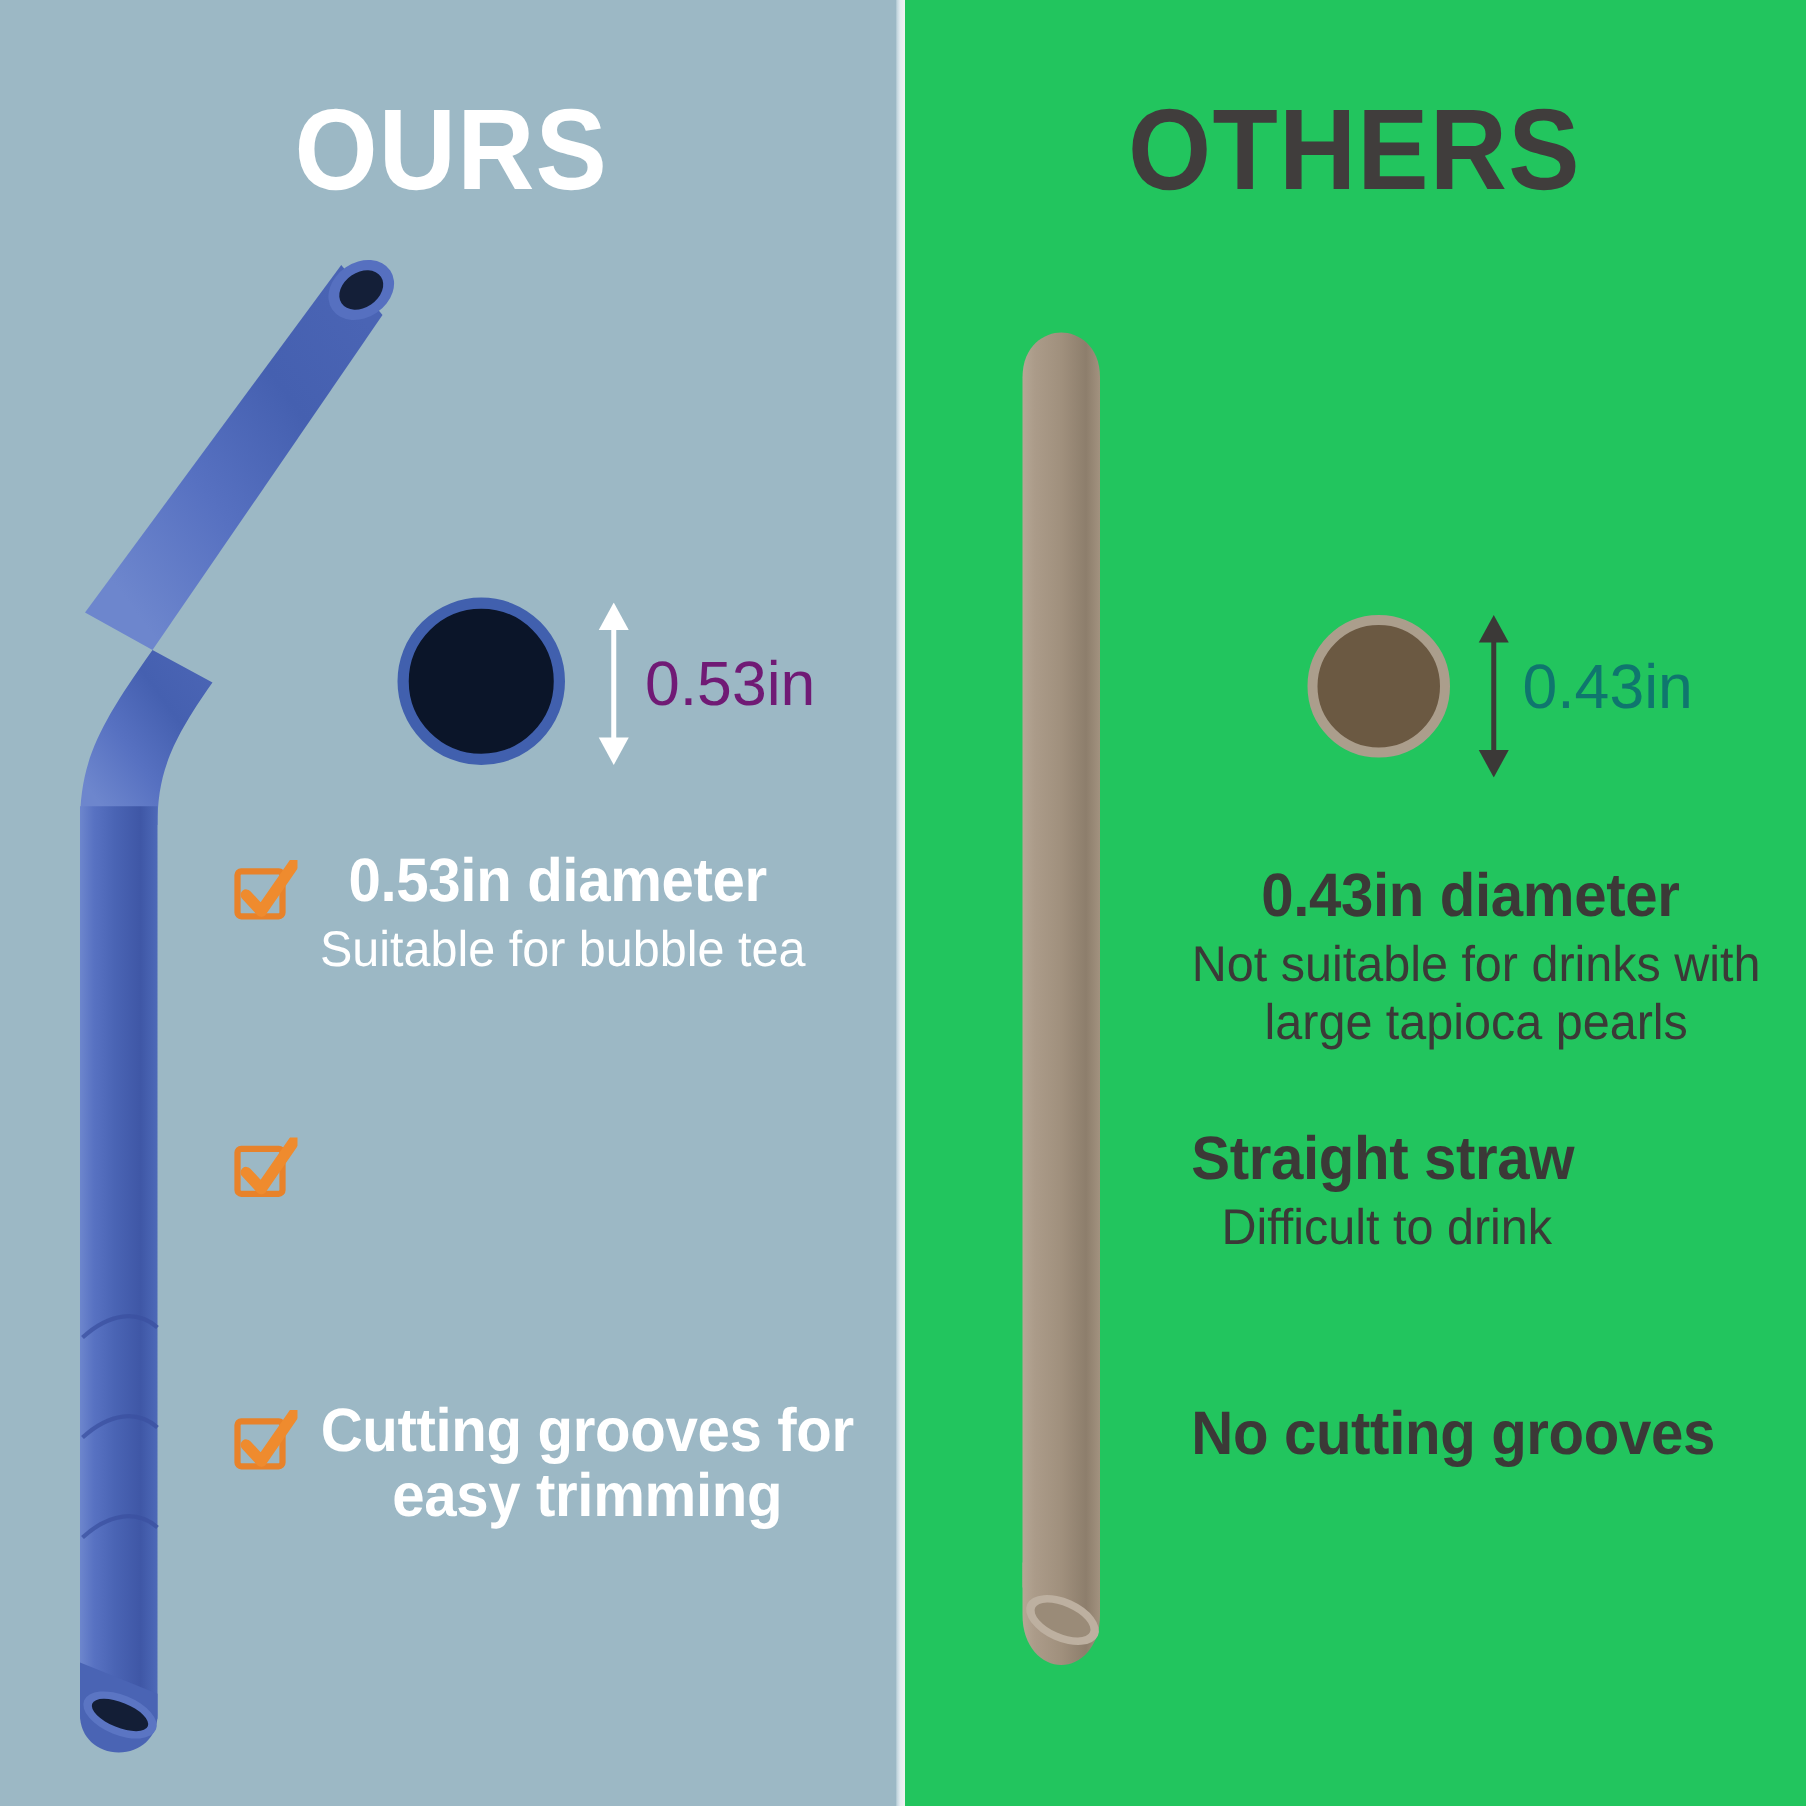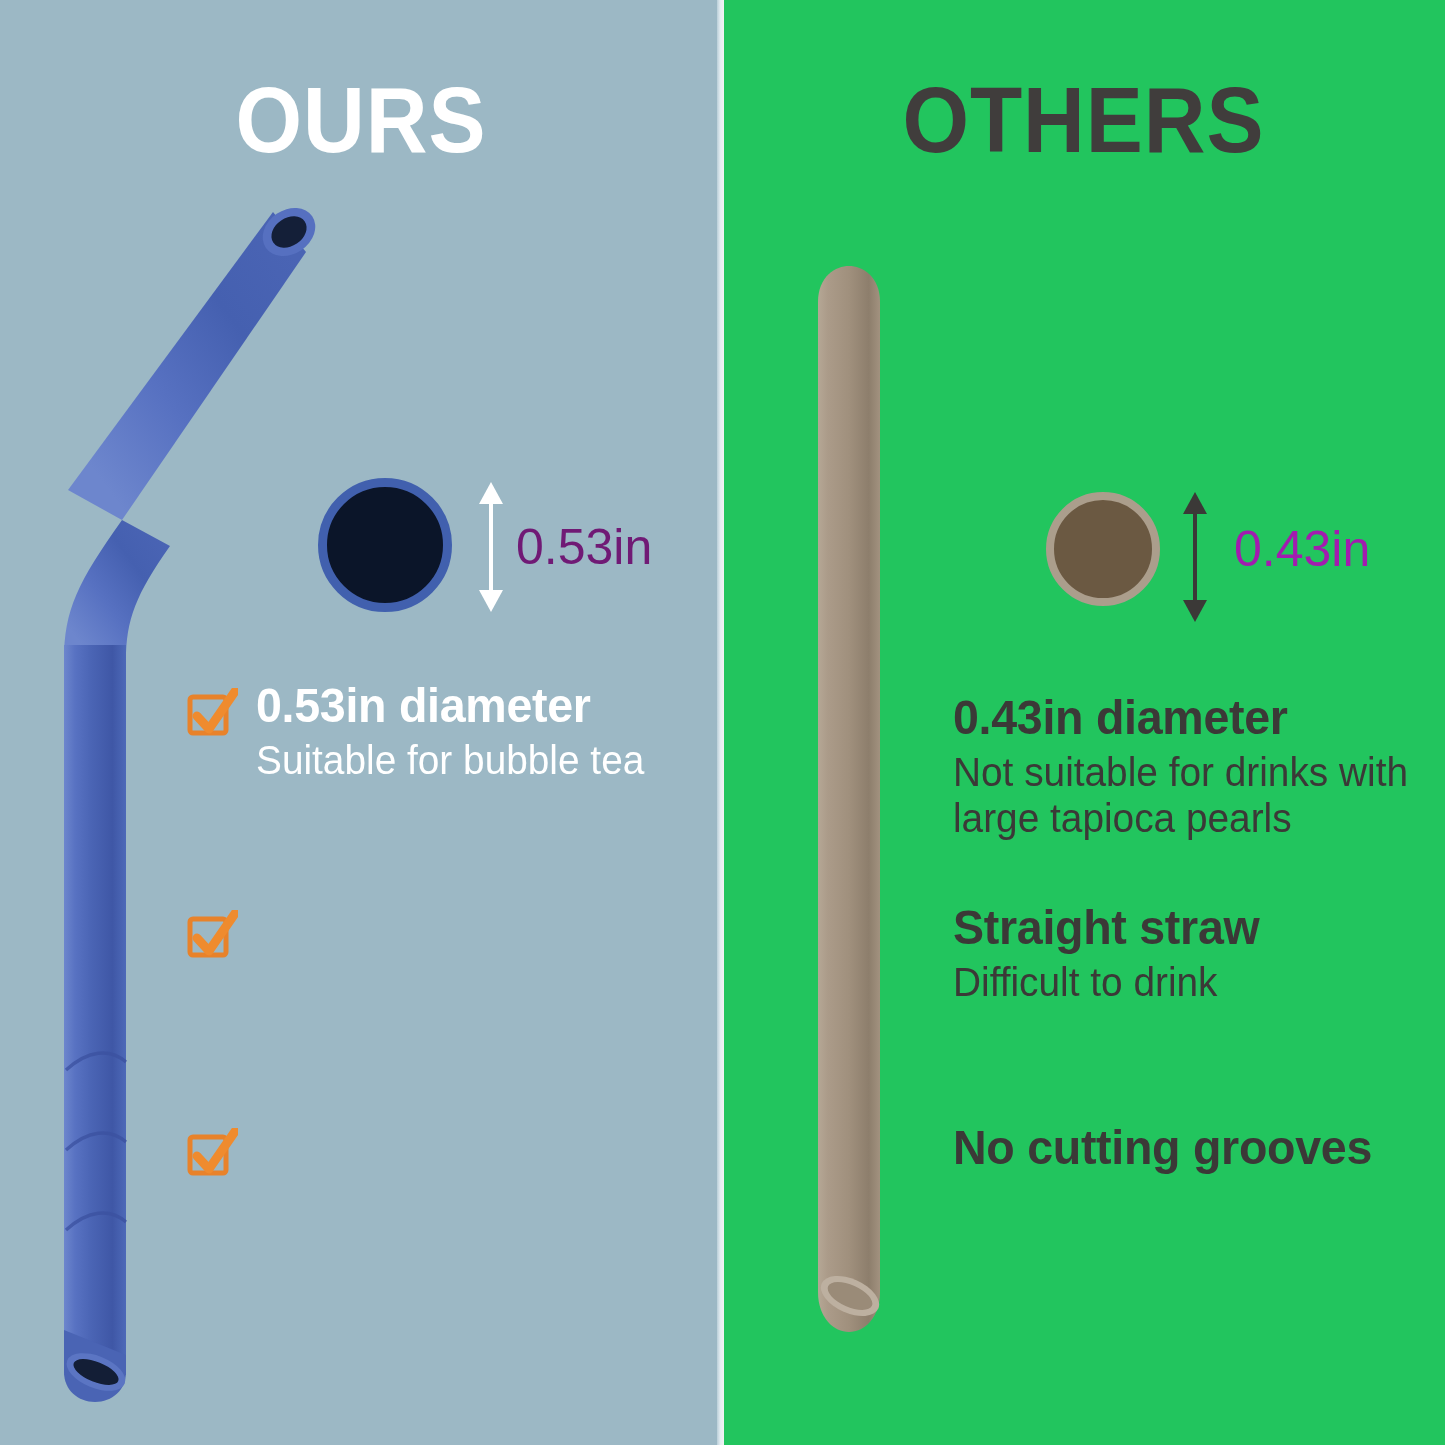--- a/index.html
+++ b/index.html
@@ -100,40 +100,40 @@
   #arrow-others { left: 136px; top: 0px; }
 
   .dia-label {
     position: absolute;
     font-size: 50px;
     font-weight: 400;
     line-height: 1;
     white-space: nowrap;
   }
   #label-ours   { left: 198px; top: 44px; color: #701a75; }
-  #label-others { left: 188px; top: 32px; color: #a21caf; }
+  #label-others { left: 172px; top: 32px; color: #0f766e; }
 
   
   .features { position: absolute; }
   #features-ours   { left: 186px; top: 680px; width: 520px; }
   #features-others { left: 953px; top: 680px; width: 470px; }
 
   .feature {
     position: absolute;
     display: flex;
     align-items: flex-start;
   }
   .feature .check-wrap {
     flex: 0 0 auto;
     width: 52px;
     height: 52px;
     margin-right: 18px;
     margin-top: 8px;
   }
-  .feature .f-text { flex: 1 1 auto; }
+  .feature .f-text { flex: 1 1 auto; text-align: center; }
 
   .f-title {
     font-weight: 700;
     font-size: 49px;
     line-height: 1.06;
     letter-spacing: -0.3px;
     font-stretch: condensed;
     margin: 0;
     transform: scaleX(0.95);
     transform-origin: left center;
@@ -249,20 +249,23 @@
         </div>
       </div>
 
       <div class="feature feat-2">
         <div class="check-wrap">
           <svg width="52" height="52" viewBox="0 0 52 52">
             <rect x="4" y="9" width="36" height="36" rx="3" fill="none" stroke="#e8822a" stroke-width="5"></rect>
             <path d="M 11 28 L 23 41 L 50 2" fill="none" stroke="#ef8b2e" stroke-width="9" stroke-linecap="round" stroke-linejoin="round"></path>
           </svg>
         </div>
+        <div class="f-text">
+          <p class="f-title">Cutting grooves for easy trimming</p>
+        </div>
       </div>
 
     </div>
   </div>
 
   <div class="panel" id="panel-others">
 
     <div class="col-heading" id="heading-others">OTHERS</div>
   </div>
 

